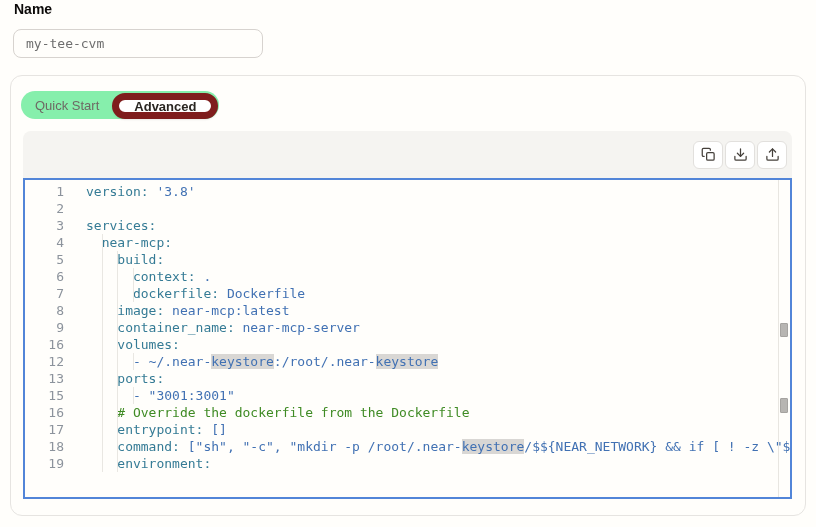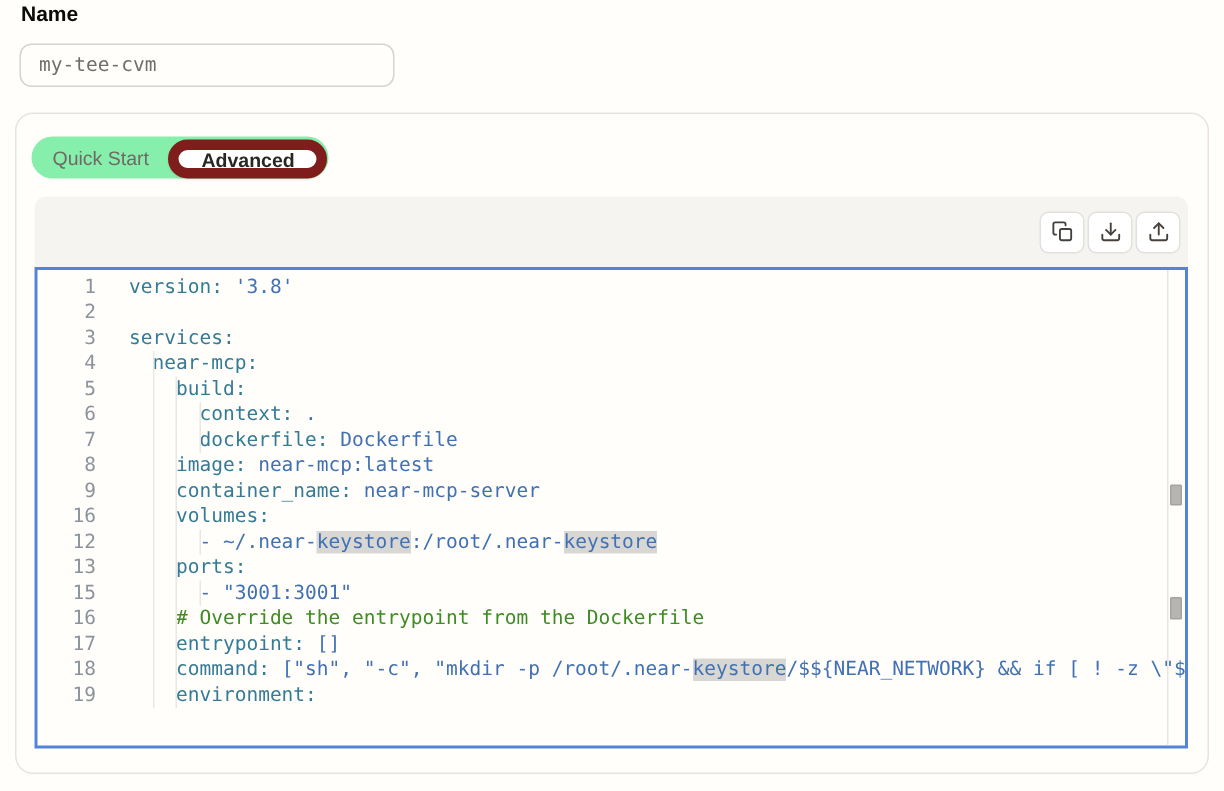--- a/index.html
+++ b/index.html
@@ -128,21 +128,21 @@
         <div class="line"><span class="ln">4</span><span class="code"><i class="guide" style="left: 37.625px;"></i><span class="c-key">  near-mcp:</span></span></div>
         <div class="line"><span class="ln">5</span><span class="code"><i class="guide" style="left: 37.625px;"></i><i class="guide" style="left: 53.25px;"></i><span class="c-key">    build:</span></span></div>
         <div class="line"><span class="ln">6</span><span class="code"><i class="guide" style="left: 37.625px;"></i><i class="guide" style="left: 53.25px;"></i><i class="guide" style="left: 68.875px;"></i><span class="c-key">      context: </span><span class="c-val">.</span></span></div>
         <div class="line"><span class="ln">7</span><span class="code"><i class="guide" style="left: 37.625px;"></i><i class="guide" style="left: 53.25px;"></i><i class="guide" style="left: 68.875px;"></i><span class="c-key">      dockerfile: </span><span class="c-val">Dockerfile</span></span></div>
         <div class="line"><span class="ln">8</span><span class="code"><i class="guide" style="left: 37.625px;"></i><i class="guide" style="left: 53.25px;"></i><span class="c-key">    image: </span><span class="c-val">near-mcp:latest</span></span></div>
         <div class="line"><span class="ln">9</span><span class="code"><i class="guide" style="left: 37.625px;"></i><i class="guide" style="left: 53.25px;"></i><span class="c-key">    container_name: </span><span class="c-val">near-mcp-server</span></span></div>
         <div class="line"><span class="ln">16</span><span class="code"><i class="guide" style="left: 37.625px;"></i><i class="guide" style="left: 53.25px;"></i><span class="c-key">    volumes:</span></span></div>
         <div class="line"><span class="ln">12</span><span class="code"><i class="guide" style="left: 37.625px;"></i><i class="guide" style="left: 53.25px;"></i><i class="guide" style="left: 68.875px;"></i><span class="c-val">      - ~/.near-</span><span class="c-hl">keystore</span><span class="c-val">:/root/.near-</span><span class="c-hl">keystore</span></span></div>
         <div class="line"><span class="ln">13</span><span class="code"><i class="guide" style="left: 37.625px;"></i><i class="guide" style="left: 53.25px;"></i><span class="c-key">    ports:</span></span></div>
         <div class="line"><span class="ln">15</span><span class="code"><i class="guide" style="left: 37.625px;"></i><i class="guide" style="left: 53.25px;"></i><i class="guide" style="left: 68.875px;"></i><span class="c-val">      - "3001:3001"</span></span></div>
-        <div class="line"><span class="ln">16</span><span class="code"><i class="guide" style="left: 37.625px;"></i><i class="guide" style="left: 53.25px;"></i><span class="c-com">    # Override the entrypoint from the Dockerfile</span></span></div>
+        <div class="line"><span class="ln">16</span><span class="code"><i class="guide" style="left: 37.625px;"></i><i class="guide" style="left: 53.25px;"></i><span class="c-com">    # Override the dockerfile from the Dockerfile</span></span></div>
         <div class="line"><span class="ln">17</span><span class="code"><i class="guide" style="left: 37.625px;"></i><i class="guide" style="left: 53.25px;"></i><span class="c-key">    entrypoint: </span><span class="c-val">[]</span></span></div>
         <div class="line"><span class="ln">18</span><span class="code"><i class="guide" style="left: 37.625px;"></i><i class="guide" style="left: 53.25px;"></i><span class="c-key">    command: </span><span class="c-val">["sh", "-c", "mkdir -p /root/.near-</span><span class="c-hl">keystore</span><span class="c-val">/$${NEAR_NETWORK} &amp;&amp; if [ ! -z \"$${NEAR_KEY</span></span></div>
         <div class="line"><span class="ln">19</span><span class="code"><i class="guide" style="left: 37.625px;"></i><i class="guide" style="left: 53.25px;"></i><span class="c-key">    environment:</span></span></div>
       </div>
     <div class="scroll-track">
         <div class="scroll-thumb" style="top: 143px; height: 14px;"></div>
         <div class="scroll-thumb" style="top: 218px; height: 15px;"></div>
       </div>
   </div>
 

